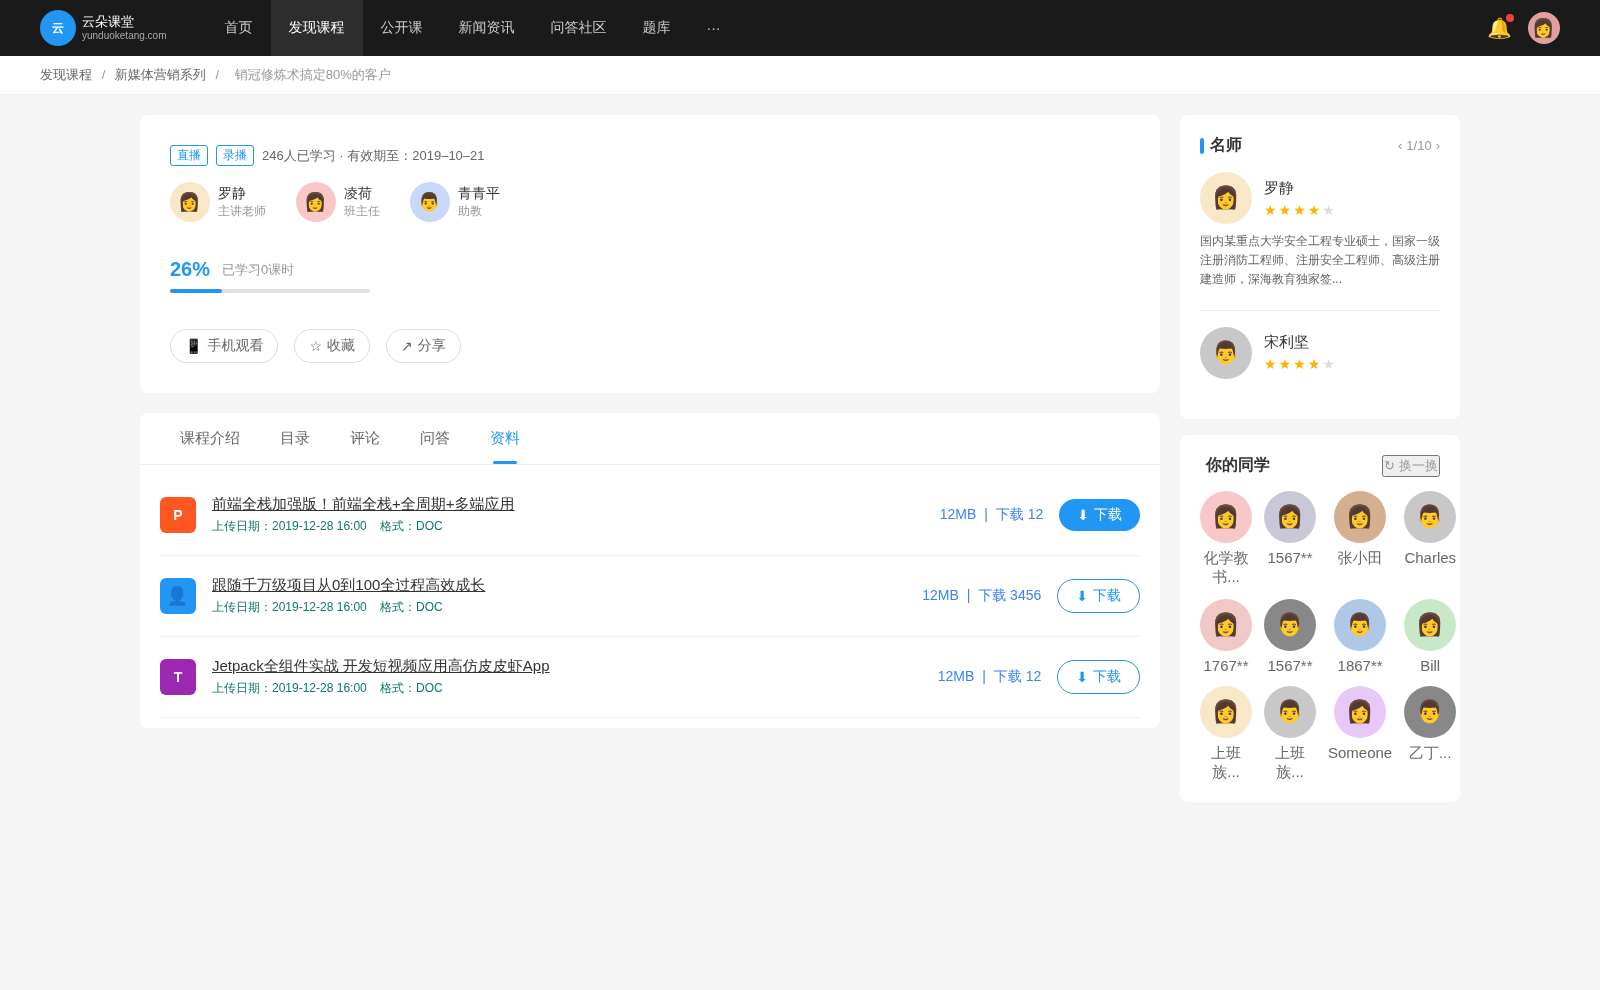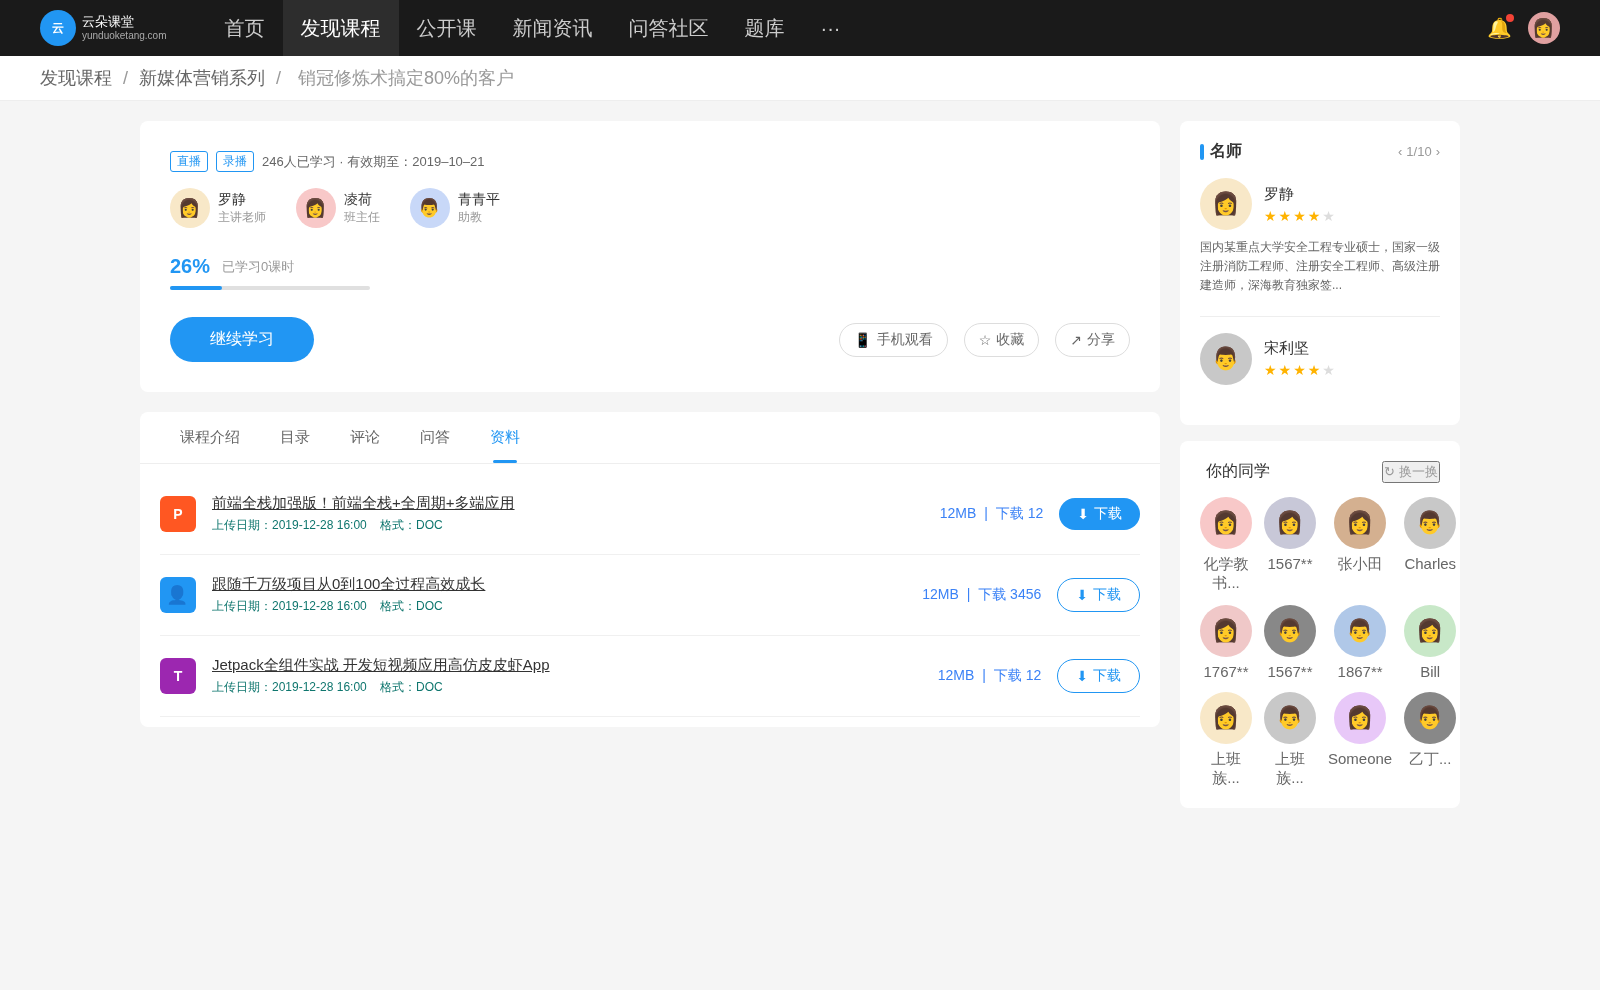--- a/index.html
+++ b/index.html
@@ -5,49 +5,49 @@
     * { box-sizing: border-box; margin: 0; padding: 0; }
     body { font-family: -apple-system, BlinkMacSystemFont, "PingFang SC", "Microsoft YaHei", sans-serif; background: #f5f5f5; font-size: 14px; color: #333; }
 
     
     .navbar { background: #1a1a1a; display: flex; align-items: center; height: 56px; padding: 0 40px; }
     .logo-wrap { display: flex; align-items: center; margin-right: 40px; }
     .logo-icon { width: 36px; height: 36px; background: #2196F3; border-radius: 50%; display: flex; align-items: center; justify-content: center; color: white; font-weight: bold; font-size: 12px; margin-right: 6px; }
     .logo-text { color: white; font-size: 13px; line-height: 1.2; }
     .logo-text .sub { font-size: 10px; color: #aaa; }
     .nav-items { display: flex; align-items: center; gap: 0; flex: 1; }
-    .nav-item { color: #ccc; padding: 0 18px; height: 56px; display: flex; align-items: center; cursor: pointer; font-size: 20px; }
+    .nav-item { color: #ccc; padding: 0 18px; height: 56px; display: flex; align-items: center; cursor: pointer; font-size: 14px; }
     .nav-item.active { background: #2d2d2d; color: white; }
     .nav-right { display: flex; align-items: center; gap: 16px; margin-left: auto; }
     .bell-btn { position: relative; color: #ccc; cursor: pointer; }
     .bell-dot { position: absolute; top: -2px; right: -2px; width: 8px; height: 8px; background: #f44336; border-radius: 50%; }
     .avatar-nav { width: 32px; height: 32px; border-radius: 50%; background: #e0a0a0; overflow: hidden; display: flex; align-items: center; justify-content: center; color: #a06060; font-size: 18px; }
 
     
-    .breadcrumb { background: white; padding: 10px 40px; font-size: 18px; color: #666; border-bottom: 1px solid #eee; }
+    .breadcrumb { background: white; padding: 10px 40px; font-size: 13px; color: #666; border-bottom: 1px solid #eee; }
     .breadcrumb a { color: #666; text-decoration: none; }
     .breadcrumb span { color: #999; margin: 0 6px; }
 
     
     .main-layout { display: flex; padding: 20px 40px; gap: 20px; max-width: 1400px; margin: 0 auto; }
     .left-col { flex: 1; }
     .right-col { width: 280px; flex-shrink: 0; }
 
     
     .course-card { background: white; border-radius: 8px; padding: 30px; margin-bottom: 20px; }
     .course-title { font-size: 22px; font-weight: bold; color: #222; margin-bottom: 12px; }
     .course-tags { display: flex; align-items: center; gap: 8px; margin-bottom: 16px; }
     .tag { border: 1px solid #2196F3; color: #2196F3; padding: 1px 6px; border-radius: 3px; font-size: 12px; }
     .course-meta { color: #666; font-size: 13px; }
     .teachers { display: flex; gap: 30px; margin: 16px 0; }
     .teacher { display: flex; align-items: center; gap: 8px; }
     .teacher-avatar { width: 40px; height: 40px; border-radius: 50%; background: #ddd; display: flex; align-items: center; justify-content: center; font-size: 18px; overflow: hidden; }
     .teacher-info .name { font-weight: 500; font-size: 14px; }
     .teacher-info .role { font-size: 12px; color: #999; }
-    .progress-section { margin: 27px 0; }
+    .progress-section { margin: 36px 0; }
     .progress-label { display: flex; gap: 12px; align-items: center; margin-bottom: 8px; }
     .progress-pct { color: #2196F3; font-size: 20px; font-weight: bold; }
     .progress-desc { color: #999; font-size: 13px; }
     .progress-bar-bg { height: 4px; background: #e0e0e0; border-radius: 2px; width: 200px; }
     .progress-bar-fill { height: 4px; background: #2196F3; border-radius: 2px; }
     .action-row { display: flex; align-items: center; justify-content: space-between; margin-top: 20px; }
     .btn-continue { background: #2196F3; color: white; border: none; border-radius: 25px; padding: 12px 40px; font-size: 16px; cursor: pointer; font-weight: 500; }
     .action-btns { display: flex; gap: 16px; }
     .action-btn { display: flex; align-items: center; gap: 5px; color: #666; font-size: 14px; cursor: pointer; border: 1px solid #ddd; padding: 7px 14px; border-radius: 20px; background: white; }
 
@@ -81,21 +81,21 @@
     .teacher-entry { margin-bottom: 20px; }
     .teacher-header { display: flex; align-items: center; gap: 12px; margin-bottom: 8px; }
     .teacher-big-avatar { width: 52px; height: 52px; border-radius: 50%; background: #f0c0a0; display: flex; align-items: center; justify-content: center; font-size: 22px; flex-shrink: 0; overflow: hidden; }
     .teacher-name { font-size: 15px; font-weight: 500; }
     .stars { display: flex; gap: 2px; margin-top: 4px; }
     .star { color: #FFB300; font-size: 14px; }
     .teacher-desc { font-size: 12px; color: #666; line-height: 1.6; }
 
     
     .classmates-header { display: flex; align-items: center; margin-bottom: 14px; }
-    .classmates-title { display: flex; align-items: center; gap: 6px; font-size: 16px; font-weight: normal; }
+    .classmates-title { display: flex; align-items: center; gap: 6px; font-size: 16px; font-weight: bold; }
     .refresh-btn { margin-left: auto; color: #999; font-size: 13px; cursor: pointer; display: flex; align-items: center; gap: 4px; }
     .classmates-grid { display: grid; grid-template-columns: repeat(4, 1fr); gap: 12px; }
     .classmate { display: flex; flex-direction: column; align-items: center; gap: 6px; }
     .classmate-avatar { width: 52px; height: 52px; border-radius: 50%; display: flex; align-items: center; justify-content: center; font-size: 22px; overflow: hidden; }
     .classmate-name { font-size: 15px; color: #666; text-align: center; }
 
     
     .av-pink { background: #f8c8c8; }
     .av-blue { background: #c8d8f8; }
     .av-brown { background: #d4b090; }
@@ -183,21 +183,20 @@
         <div class="progress-label">
           <span class="progress-pct">26%</span>
           <span class="progress-desc">已学习0课时</span>
         </div>
         <div class="progress-bar-bg">
           <div class="progress-bar-fill" style="width:26%"></div>
         </div>
       </div>
 
       <div class="action-row">
-        <button class="btn-continue">继续学习</button>
         <div class="action-btns">
           <button class="action-btn">
             <span>📱</span>
             <span>手机观看</span>
           </button>
           <button class="action-btn">
             <span>☆</span>
             <span>收藏</span>
           </button>
           <button class="action-btn">

